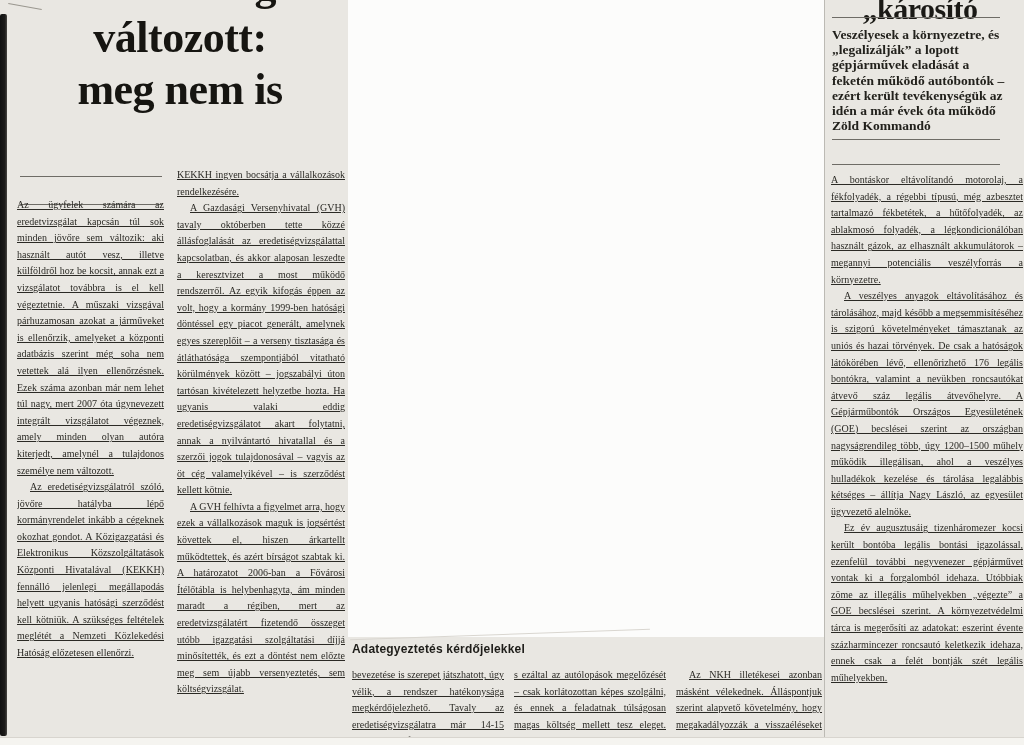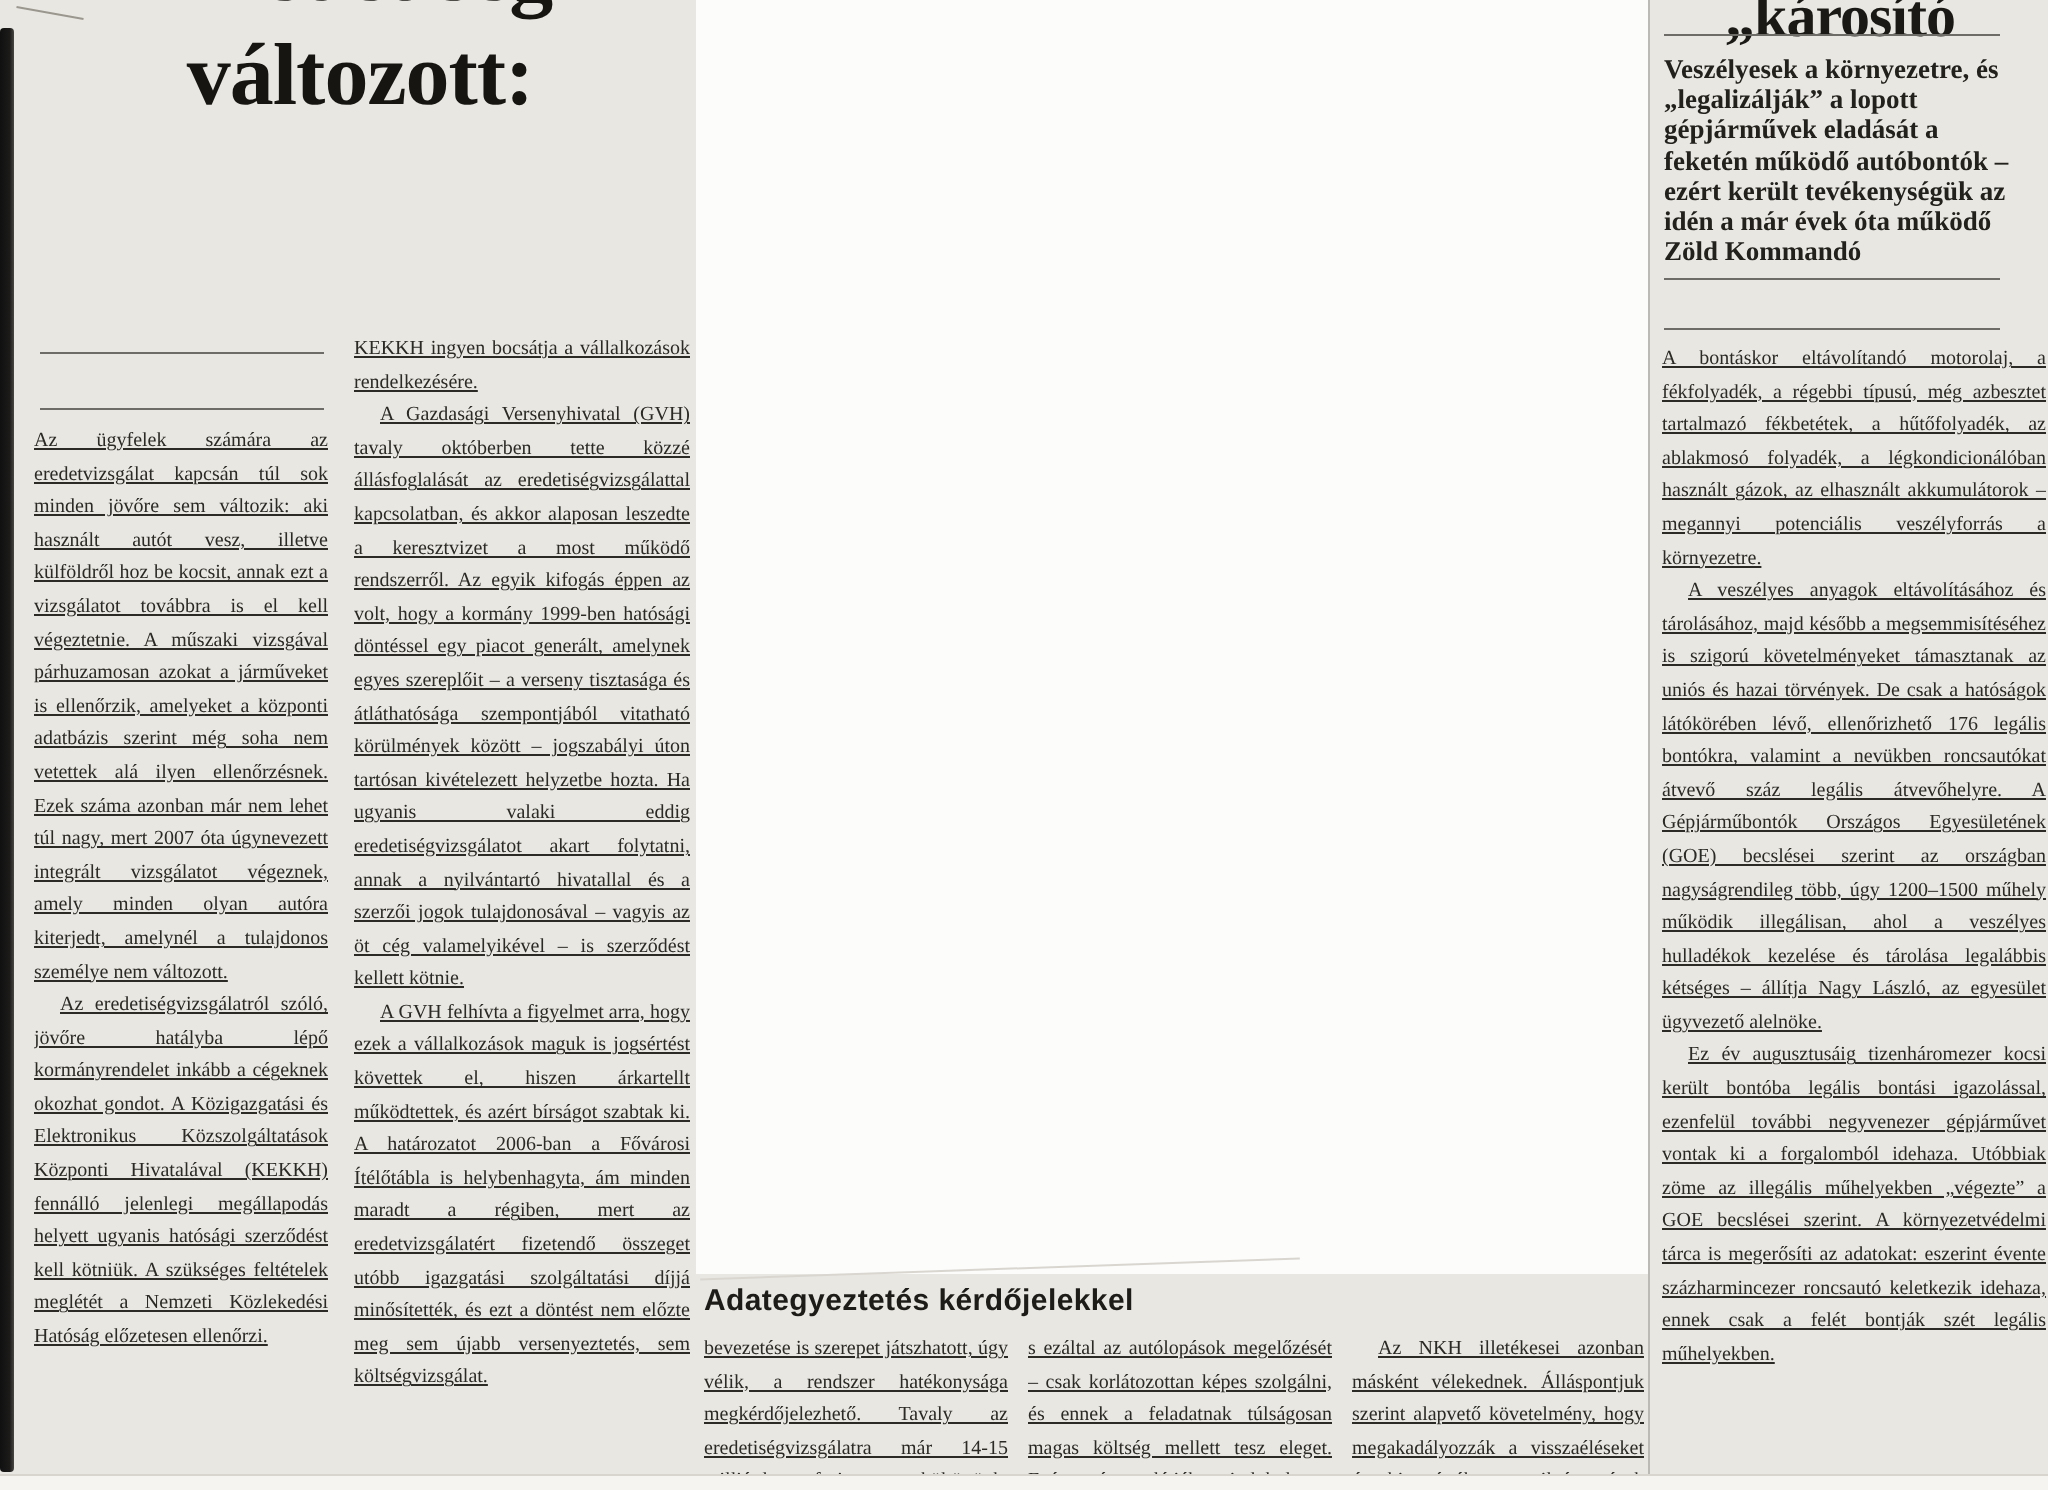--- a/index.html
+++ b/index.html
@@ -50,21 +50,21 @@
 
   .newscol {
     font-size: 10px; line-height: 16.6px;
     text-align: justify; overflow: hidden;
     color: #2b2a25;
     text-decoration: underline;
   }
   .newscol p { margin: 0; text-indent: 13px; }
   .newscol p.noindent { text-indent: 0; }
 
-  .left-col1 { left: 17px;  top: 213px; width: 147px; height: 522px; }
+  .left-col1 { left: 17px;  top: 197px; width: 147px; height: 522px; }
   .left-col2 { left: 177px; top: 167px; width: 168px; height: 568px; }
 
   
   .headline-right {
     left: 830px; top: -7px; width: 180px;
     font-size: 30px; line-height: 32px; font-weight: bold;
     text-align: center; color: #1a1915; letter-spacing: -0.5px;
   }
   .r-rule1 { left: 832px; top: 17px;  width: 168px; }
   .r-rule2 { left: 832px; top: 139px; width: 168px; }
@@ -73,21 +73,21 @@
     left: 832px; top: 27px; width: 180px; height: 108px;
     font-size: 13.5px; line-height: 15.2px; font-weight: 600;
     text-align: left; color: #22211c; overflow: hidden;
   }
   .right-col { left: 831px; top: 172px; width: 192px; height: 565px; }
 
   
   .bottom-heading {
     left: 352px; top: 642px; width: 400px;
     font-family: "Liberation Sans", "DejaVu Sans", sans-serif;
-    font-weight: bold; font-size: 15px; color: #1d1c18;
+    font-weight: bold; font-size: 12px; color: #1d1c18;
     letter-spacing: 0.2px;
   }
   .bottom-crease {
     left: 350px; top: 634px; width: 300px; height: 1px;
     background: #d9d6d0; transform: rotate(-2deg);
   }
   .bot-col1 { left: 352px; top: 667px; width: 152px; height: 70px; }
   .bot-col2 { left: 514px; top: 667px; width: 152px; height: 70px; }
   .bot-col3 { left: 676px; top: 667px; width: 146px; height: 70px; }
 </style>
@@ -95,20 +95,21 @@
 <body>
 
 <div class="abs gutter-strip"></div>
 <div class="abs scratch-topleft"></div>
 <div class="abs photo-area"></div>
 <div class="abs col-rule-vert"></div>
 
 <div class="abs headline-left">
   <div>Eredetiség</div>
   <div>változott:</div>
+  <div>meg nem is</div>
 </div>
 <div class="abs byline-rule rule-a"></div>
 <div class="abs byline-rule rule-b"></div>
 
 <div class="abs newscol left-col1">
   <p class="noindent">Az ügyfelek számára az eredetvizsgálat kapcsán túl sok minden jövőre sem változik: aki használt autót vesz, illetve külföldről hoz be kocsit, annak ezt a vizsgálatot továbbra is el kell végeztetnie. A műszaki vizsgával párhuzamosan azokat a járműveket is ellenőrzik, amelyeket a központi adatbázis szerint még soha nem vetettek alá ilyen ellenőrzésnek. Ezek száma azonban már nem lehet túl nagy, mert 2007 óta úgynevezett integrált vizsgálatot végeznek, amely minden olyan autóra kiterjedt, amelynél a tulajdonos személye nem változott.</p>
   <p>Az eredetiségvizsgálatról szóló, jövőre hatályba lépő kormányrendelet inkább a cégeknek okozhat gondot. A Közigazgatási és Elektronikus Közszolgáltatások Központi Hivatalával (KEKKH) fennálló jelenlegi megállapodás helyett ugyanis hatósági szerződést kell kötniük. A szükséges feltételek meglétét a Nemzeti Közlekedési Hatóság előzetesen ellenőrzi.</p>
 
 </div>
 

